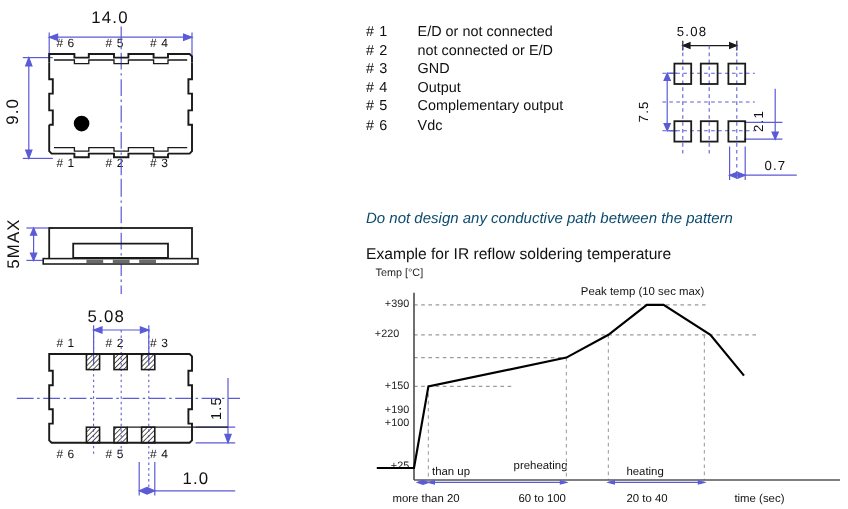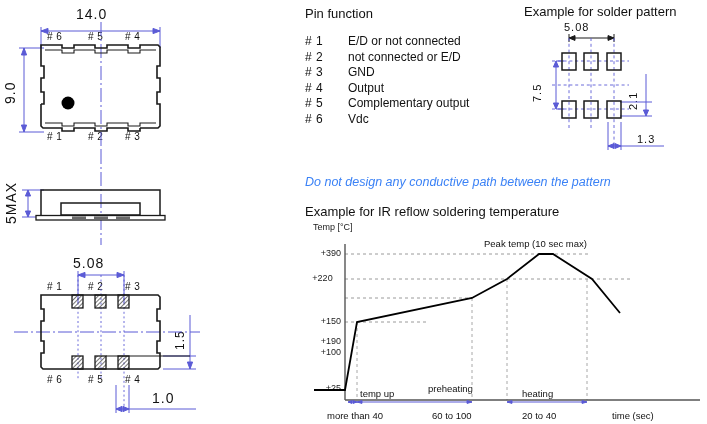--- a/index.html
+++ b/index.html
@@ -6,21 +6,21 @@
   html,body{margin:0;padding:0;background:#ffffff;}
   body{
     width:707px;height:424px;position:relative;overflow:hidden;
     font-family:"Liberation Sans",sans-serif;color:#000;
   }
   .abs{position:absolute;}
   svg{display:block;overflow:visible;}
 
   
   .heading{font-size:13px;color:#111;white-space:nowrap;}
-  .italic-note{font-size:12.5px;font-style:italic;color:#3b82f6;white-space:nowrap;text-align:center;}
+  .italic-note{font-size:12.5px;font-style:italic;color:#0c4a6e;white-space:nowrap;text-align:center;}
   .pin-tbl{font-size:12px;color:#111;border-collapse:collapse;}
   .pin-tbl td{padding:0 0 1px 0;vertical-align:top;white-space:nowrap;line-height:14.5px;}
   .pin-tbl td.num{width:34px;letter-spacing:.5px;}
   .pin-tbl td.fn{padding-left:9px;}
 
   .chart-axis-label{font-size:9px;color:#222;white-space:nowrap;}
   .tick-lbl{font-size:9px;color:#222;white-space:nowrap;text-align:right;}
   .phase-lbl{font-size:9.5px;color:#111;white-space:nowrap;}
   .dur-lbl{font-size:9.5px;color:#111;white-space:nowrap;}
   .peak-lbl{font-size:9.5px;color:#111;white-space:nowrap;}
@@ -192,21 +192,20 @@
       <line x1="116" y1="140" x2="116" y2="168"></line>
       <line x1="129" y1="140" x2="129" y2="168"></line>
       <line x1="116" y1="164" x2="196" y2="164"></line>
       <polygon points="116,164 122,161.4 122,166.6"></polygon>
       <polygon points="129,164 123,161.4 123,166.6"></polygon>
     </g>
   </svg>
 </div>
 
 <div class="abs" style="left:305px;top:6px;">
-  <div class="heading">Pin  function</div>
   <table class="pin-tbl" style="margin-top:13px;">
     <tbody>
       <tr>
         <td class="num"># 1</td>
         <td class="fn">E/D or not connected</td>
       </tr>
       <tr>
         <td class="num"># 2</td>
         <td class="fn">not connected or E/D</td>
       </tr>
@@ -224,29 +223,28 @@
       </tr>
       <tr>
         <td class="num"># 6</td>
         <td class="fn">Vdc</td>
       </tr>
     </tbody>
   </table>
 </div>
 
 <div class="abs" style="left:524px;top:4px;width:183px;height:150px;">
-  <div class="abs heading" style="left:0;top:0;">Example for solder pattern</div>
   <div class="abs dim-solder" style="left:40px;top:17px;">5.08</div>
   <div class="abs" style="left:6px;top:58px;width:20px;height:44px;">
     <div class="rot90 dim-solder" style="position:absolute;left:1px;top:40px;">7.5</div>
   </div>
   <div class="abs" style="left:102px;top:72px;width:18px;height:40px;">
     <div class="rot90 dim-solder" style="position:absolute;left:1px;top:34px;">2.1</div>
   </div>
-  <div class="abs dim-solder" style="left:113px;top:129px;">1.3</div>
+  <div class="abs dim-solder" style="left:113px;top:129px;">0.7</div>
 
   <svg class="abs" style="left:0;top:0;" width="183" height="150">
 
     <g stroke="#1a1a1a" fill="#1a1a1a" stroke-width="1">
       <line x1="45" y1="34" x2="90" y2="34"></line>
       <polygon points="45,34 51,31.6 51,36.4"></polygon>
       <polygon points="90,34 84,31.6 84,36.4"></polygon>
       <line x1="45" y1="30" x2="45" y2="38"></line>
       <line x1="90" y1="30" x2="90" y2="38"></line>
     </g>
@@ -308,25 +306,25 @@
 
   <div class="abs tick-lbl" style="left:4px;top:26px;width:37px;">+390</div>
   <div class="abs tick-lbl" style="left:4px;top:51px;width:37px;text-align:center;">+220</div>
   <div class="abs tick-lbl" style="left:4px;top:70px;width:37px;margin-top:44px;">+190</div>
   <div class="abs tick-lbl" style="left:4px;top:94px;width:37px;">+150</div>
   <div class="abs tick-lbl" style="left:4px;top:125px;width:37px;">+100</div>
   <div class="abs tick-lbl" style="left:4px;top:161px;width:37px;">+25</div>
 
   <div class="abs peak-lbl" style="left:184px;top:16px;">Peak temp (10 sec max)</div>
 
-  <div class="abs phase-lbl" style="left:60px;top:166px;">temp up</div>
+  <div class="abs phase-lbl" style="left:60px;top:166px;">than up</div>
   <div class="abs phase-lbl" style="left:128px;top:161px;">preheating</div>
   <div class="abs phase-lbl" style="left:222px;top:166px;">heating</div>
 
-  <div class="abs dur-lbl" style="left:27px;top:188px;">more than 40</div>
+  <div class="abs dur-lbl" style="left:27px;top:188px;">more than 20</div>
   <div class="abs dur-lbl" style="left:132px;top:188px;">60 to 100</div>
   <div class="abs dur-lbl" style="left:222px;top:188px;">20 to 40</div>
   <div class="abs dur-lbl" style="left:312px;top:188px;">time (sec)</div>
 
   <svg class="abs" style="left:0;top:0;" width="407" height="202">
 
     <g stroke="#9a9a9a" stroke-width="1" stroke-dasharray="3,3">
       <line x1="45" y1="32" x2="290" y2="32"></line>
       <line x1="45" y1="57" x2="330" y2="57"></line>
       <line x1="45" y1="76" x2="172" y2="76"></line>

